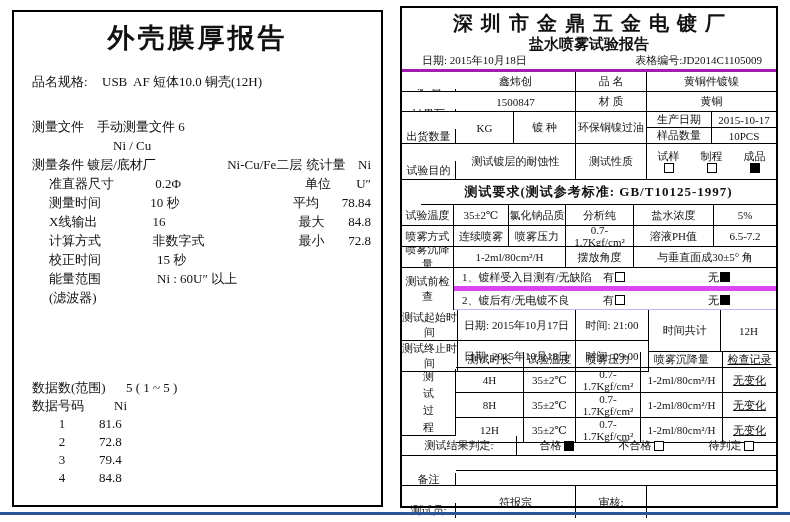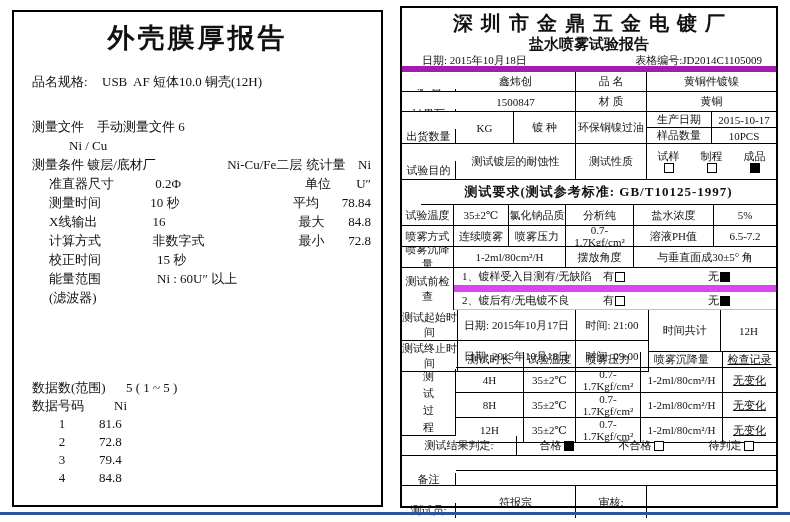--- a/index.html
+++ b/index.html
@@ -16,21 +16,21 @@
   }
   .ld-title{
     text-align:center;font-size:27px;font-weight:bold;letter-spacing:3px;
     margin-top:14px;line-height:24px;
   }
   .l-row{display:flex;padding-left:18px;padding-right:6px;white-space:pre;}
   .spec-row{margin-top:22px;}
   .spec-label{width:70px;}
   .file-row{margin-top:26px;}
   .file-label{width:65px;}
-  .file-sub{padding-left:55px;}
+  .file-sub{padding-left:55px;margin-left:44px;}
   .cond-label{width:197px;}
   .cond-value{width:80px;}
   .cond-stat{width:52px;}
   .cond-statval{flex:1;text-align:right;padding-right:4px;}
   .p-name{width:108px;margin-left:17px;}
   .p-value{width:152px;}
   .p-stat{width:52px;}
   .p-statval{flex:1;text-align:right;padding-right:4px;}
   .count-row{margin-top:72px;line-height:18px;}
   .l18{line-height:18px;}
@@ -39,21 +39,21 @@
   .mode-value{padding-left:20px;}
   .d-row{display:flex;padding-left:35px;line-height:18px;white-space:pre;}
   .d-no{width:26px;text-align:center;}
   .d-val{margin-left:24px;}
   
   .right-doc{
     position:absolute;left:400px;top:6px;width:378px;height:502px;
     border:2px solid #000;box-sizing:border-box;background:#fff;
     font-size:11px;display:flex;flex-direction:column;
   }
-  .rd-header{height:64px;flex:0 0 64px;border-bottom:6px solid #a21caf;box-sizing:border-box;}
+  .rd-header{height:64px;flex:0 0 64px;border-bottom:3px solid #a21caf;box-sizing:border-box;}
   .rd-company{
     text-align:center;font-size:20px;font-weight:bold;letter-spacing:8px;
     line-height:24px;margin-top:3px;text-indent:8px;
   }
   .rd-subtitle{text-align:center;font-size:15px;font-weight:bold;line-height:18px;}
   .rd-meta{display:flex;justify-content:space-between;padding:0 14px 0 20px;font-size:11px;line-height:15px;}
   .rt-row{display:flex;box-sizing:border-box;}
   .rt-cell{
     border-right:1px solid #000;border-bottom:1px solid #000;box-sizing:border-box;
     display:flex;align-items:center;justify-content:center;text-align:center;
@@ -79,21 +79,21 @@
   .req-title{font-size:13px;font-weight:bold;letter-spacing:1px;}
   .split-cell{display:flex;flex-direction:column;width:129px;border-right:none;box-sizing:border-box;}
   .split-sub{display:flex;flex:1;}
   .split-sub .rt-cell{width:65px;}
   .split-sub .rt-cell:last-child{width:64px;border-right:none;}
   .nature{display:flex;width:100%;justify-content:space-around;align-items:center;}
   .nat-opt{display:flex;flex-direction:column;align-items:center;gap:1px;line-height:12px;}
   .cb{width:10px;height:10px;border:1px solid #000;display:inline-block;box-sizing:border-box;background:#fff;}
   .cb-f{background:#000;}
   .block-right{display:flex;flex-direction:column;flex:1;}
-  .pc-row{display:flex;flex:1;align-items:center;border-bottom:7px solid #d946ef;box-sizing:border-box;padding:0 8px;}
+  .pc-row{display:flex;flex:1;align-items:center;border-bottom:5px solid #d946ef;box-sizing:border-box;padding:0 8px;}
   .pc-row:last-child{border-bottom:1px solid #c4b5fd;}
   .pc-text{flex:1;text-align:left;}
   .pc-yes{width:105px;display:flex;align-items:center;gap:1px;justify-content:flex-start;}
   .pc-no{width:60px;display:flex;align-items:center;gap:1px;justify-content:flex-start;}
   .time-left{display:flex;flex-direction:column;width:248px;}
   .t-sub{display:flex;flex:1;}
   .t-sub .rt-cell{height:100%;}
   .vert-label span{display:inline-block;width:13px;line-height:17px;word-break:break-all;text-align:center;}
   .proc-right{display:flex;flex-direction:column;width:320px;}
   .p-sub{display:flex;flex:1;}

